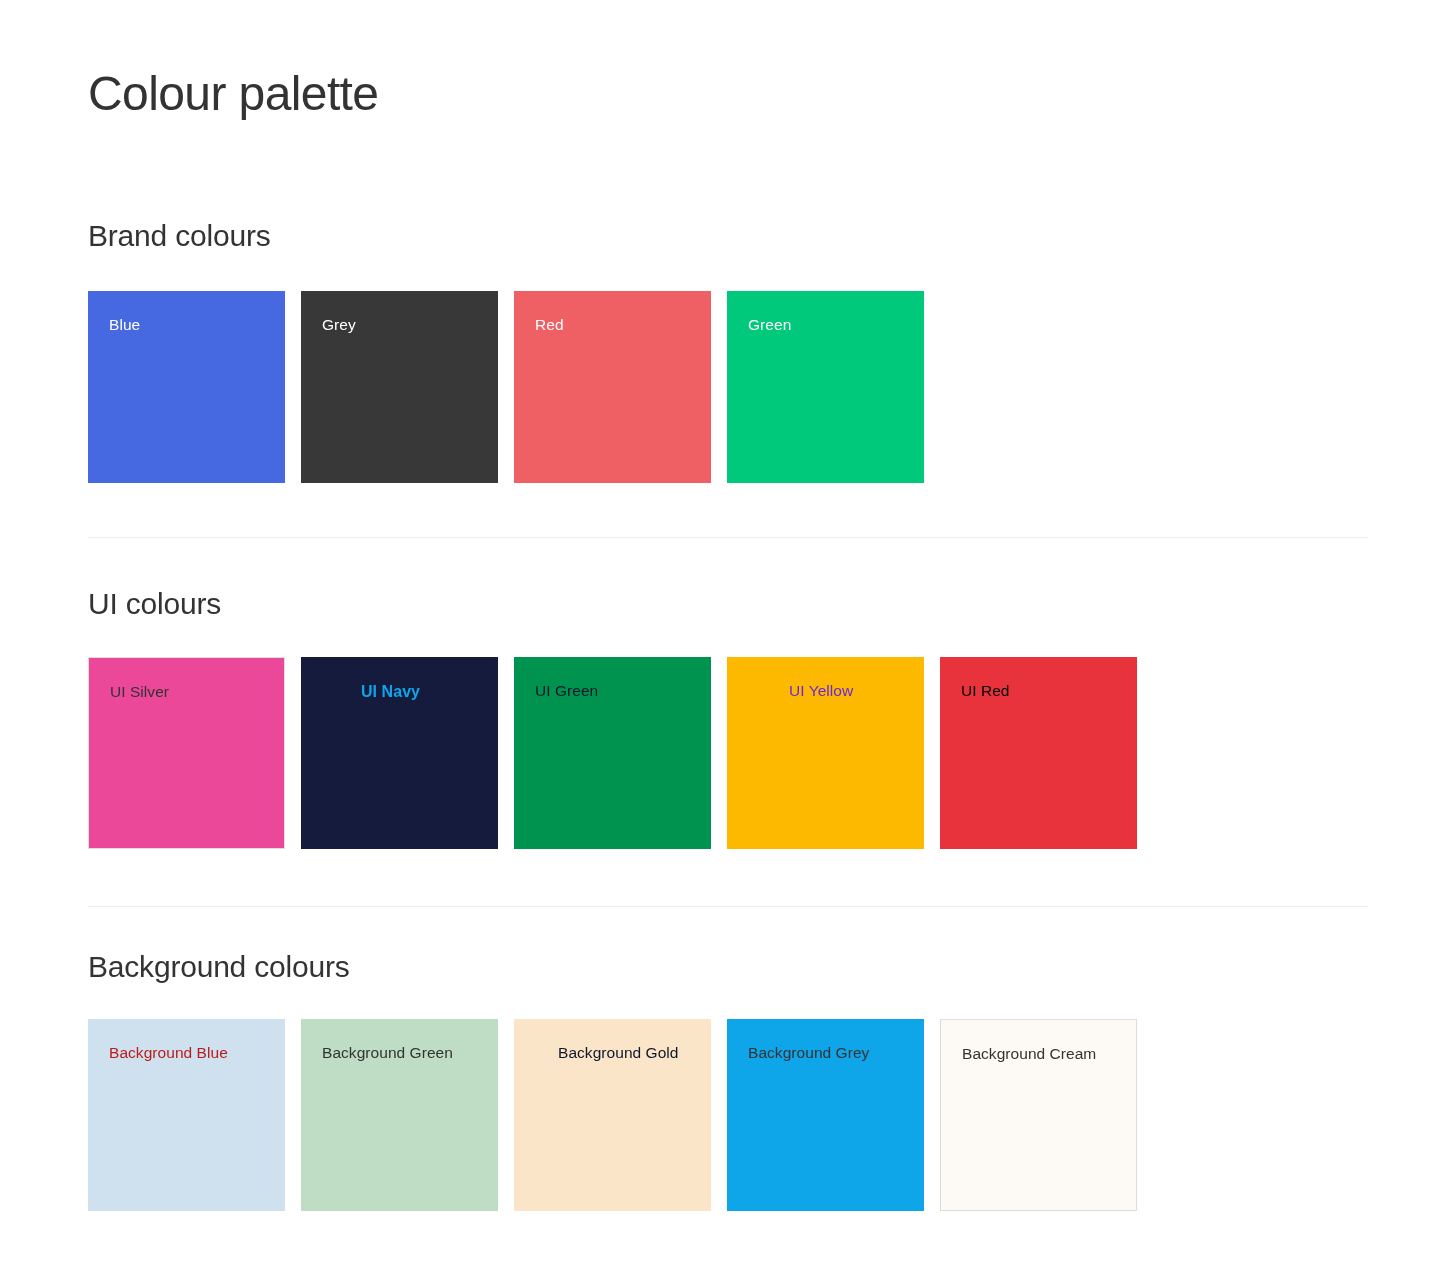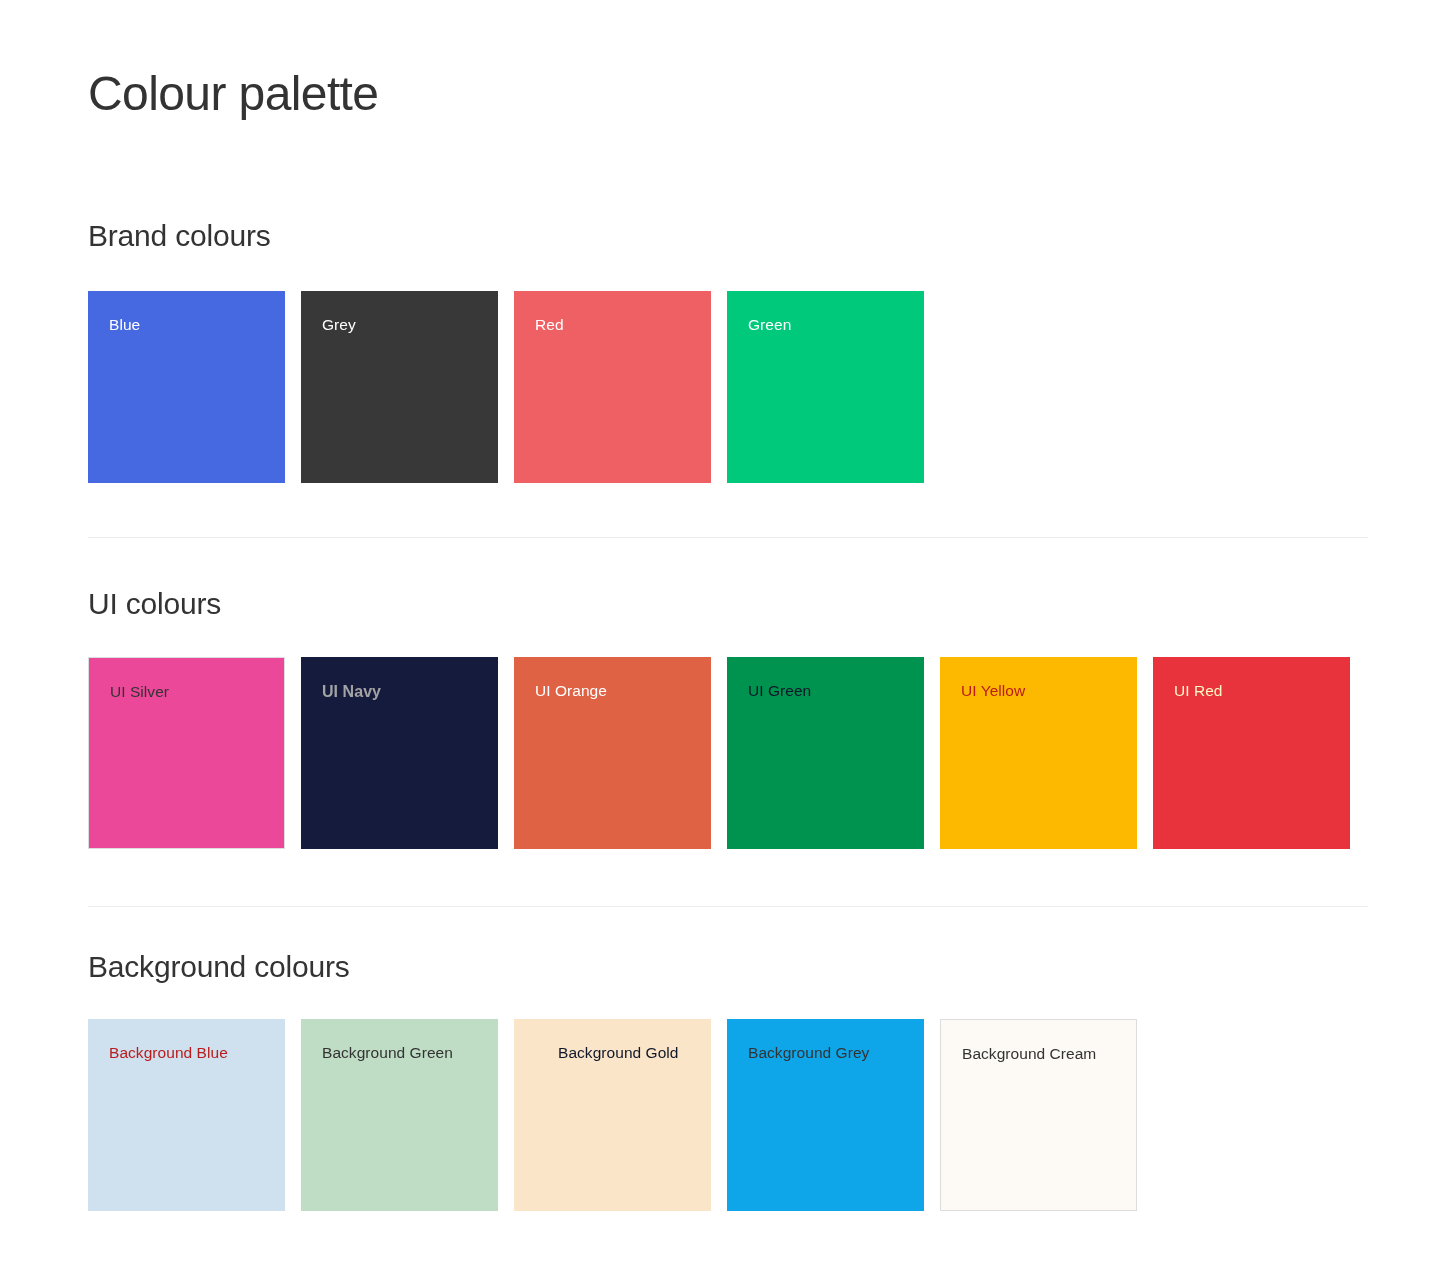--- a/index.html
+++ b/index.html
@@ -135,33 +135,30 @@
     </section>
 
     <section class="section section-ui">
       <h2 class="section-heading" style="color: rgb(51, 51, 51);">UI colours</h2>
 
       <div class="swatch-row">
         <div class="swatch bordered" style="background: #ec4899;">
           <span class="swatch-label" style="color: rgb(51, 51, 51);">UI Silver</span>
         </div>
         <div class="swatch bold-label" style="background: rgb(20, 27, 60);">
-          <span class="swatch-label" style="color: #a3a3a3;">UI Navy</span>
-        </div>
-        <div class="swatch" style="background: rgb(223, 98, 68);">
-          <span class="swatch-label" style="color: rgb(255, 255, 255);">UI Orange</span>
+          <span class="swatch-label" style="color: #0ea5e9; margin-left: 39px;">UI Navy</span>
         </div>
         <div class="swatch" style="background: rgb(0, 146, 79);">
           <span class="swatch-label" style="color: #0f172a;">UI Green</span>
         </div>
         <div class="swatch" style="background: rgb(252, 185, 0);">
-          <span class="swatch-label" style="color: #b91c1c;">UI Yellow</span>
+          <span class="swatch-label" style="color: #6d28d9; margin-left: 41px;">UI Yellow</span>
         </div>
         <div class="swatch" style="background: rgb(232, 50, 60);">
-          <span class="swatch-label" style="color: #fef9c3; text-align: right;">UI Red</span>
+          <span class="swatch-label" style="color: #000000; text-align: right;">UI Red</span>
         </div>
       </div>
 
       <div class="divider-wrap">
         <hr class="divider" style="background: rgb(237, 237, 237);">
       </div>
     </section>
 
     <section class="section section-bg">
       <h2 class="section-heading" style="color: rgb(51, 51, 51);">Background colours</h2>

